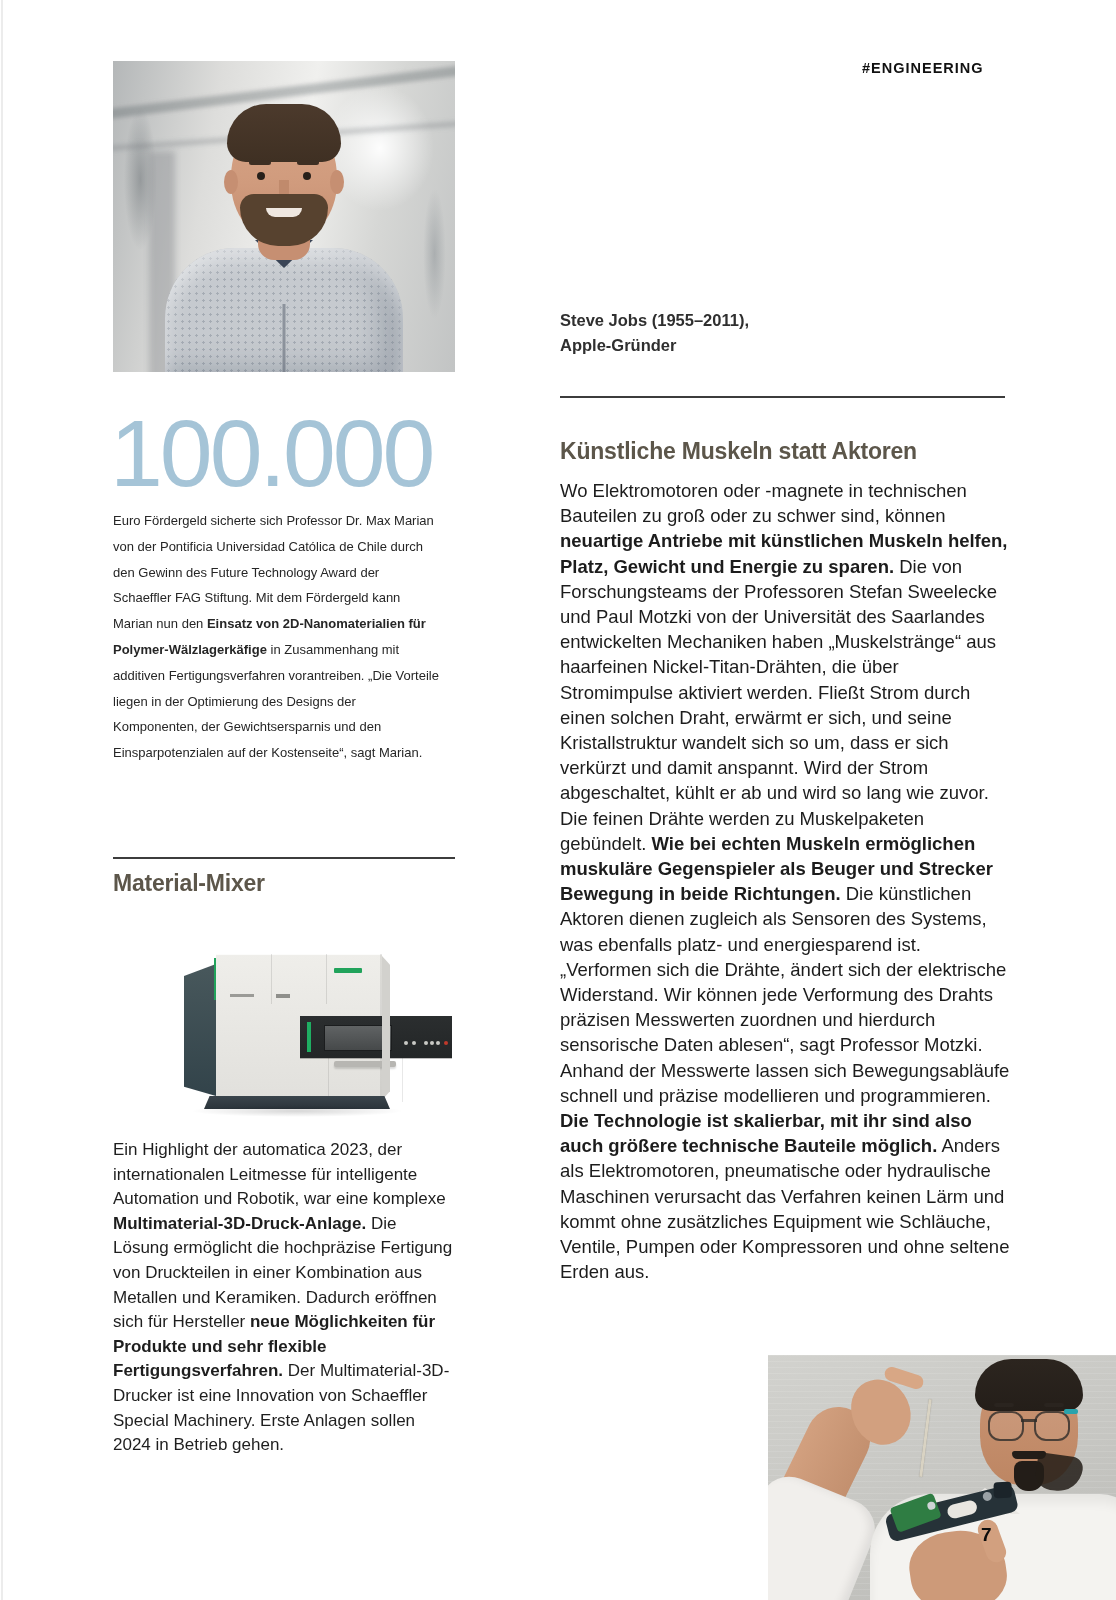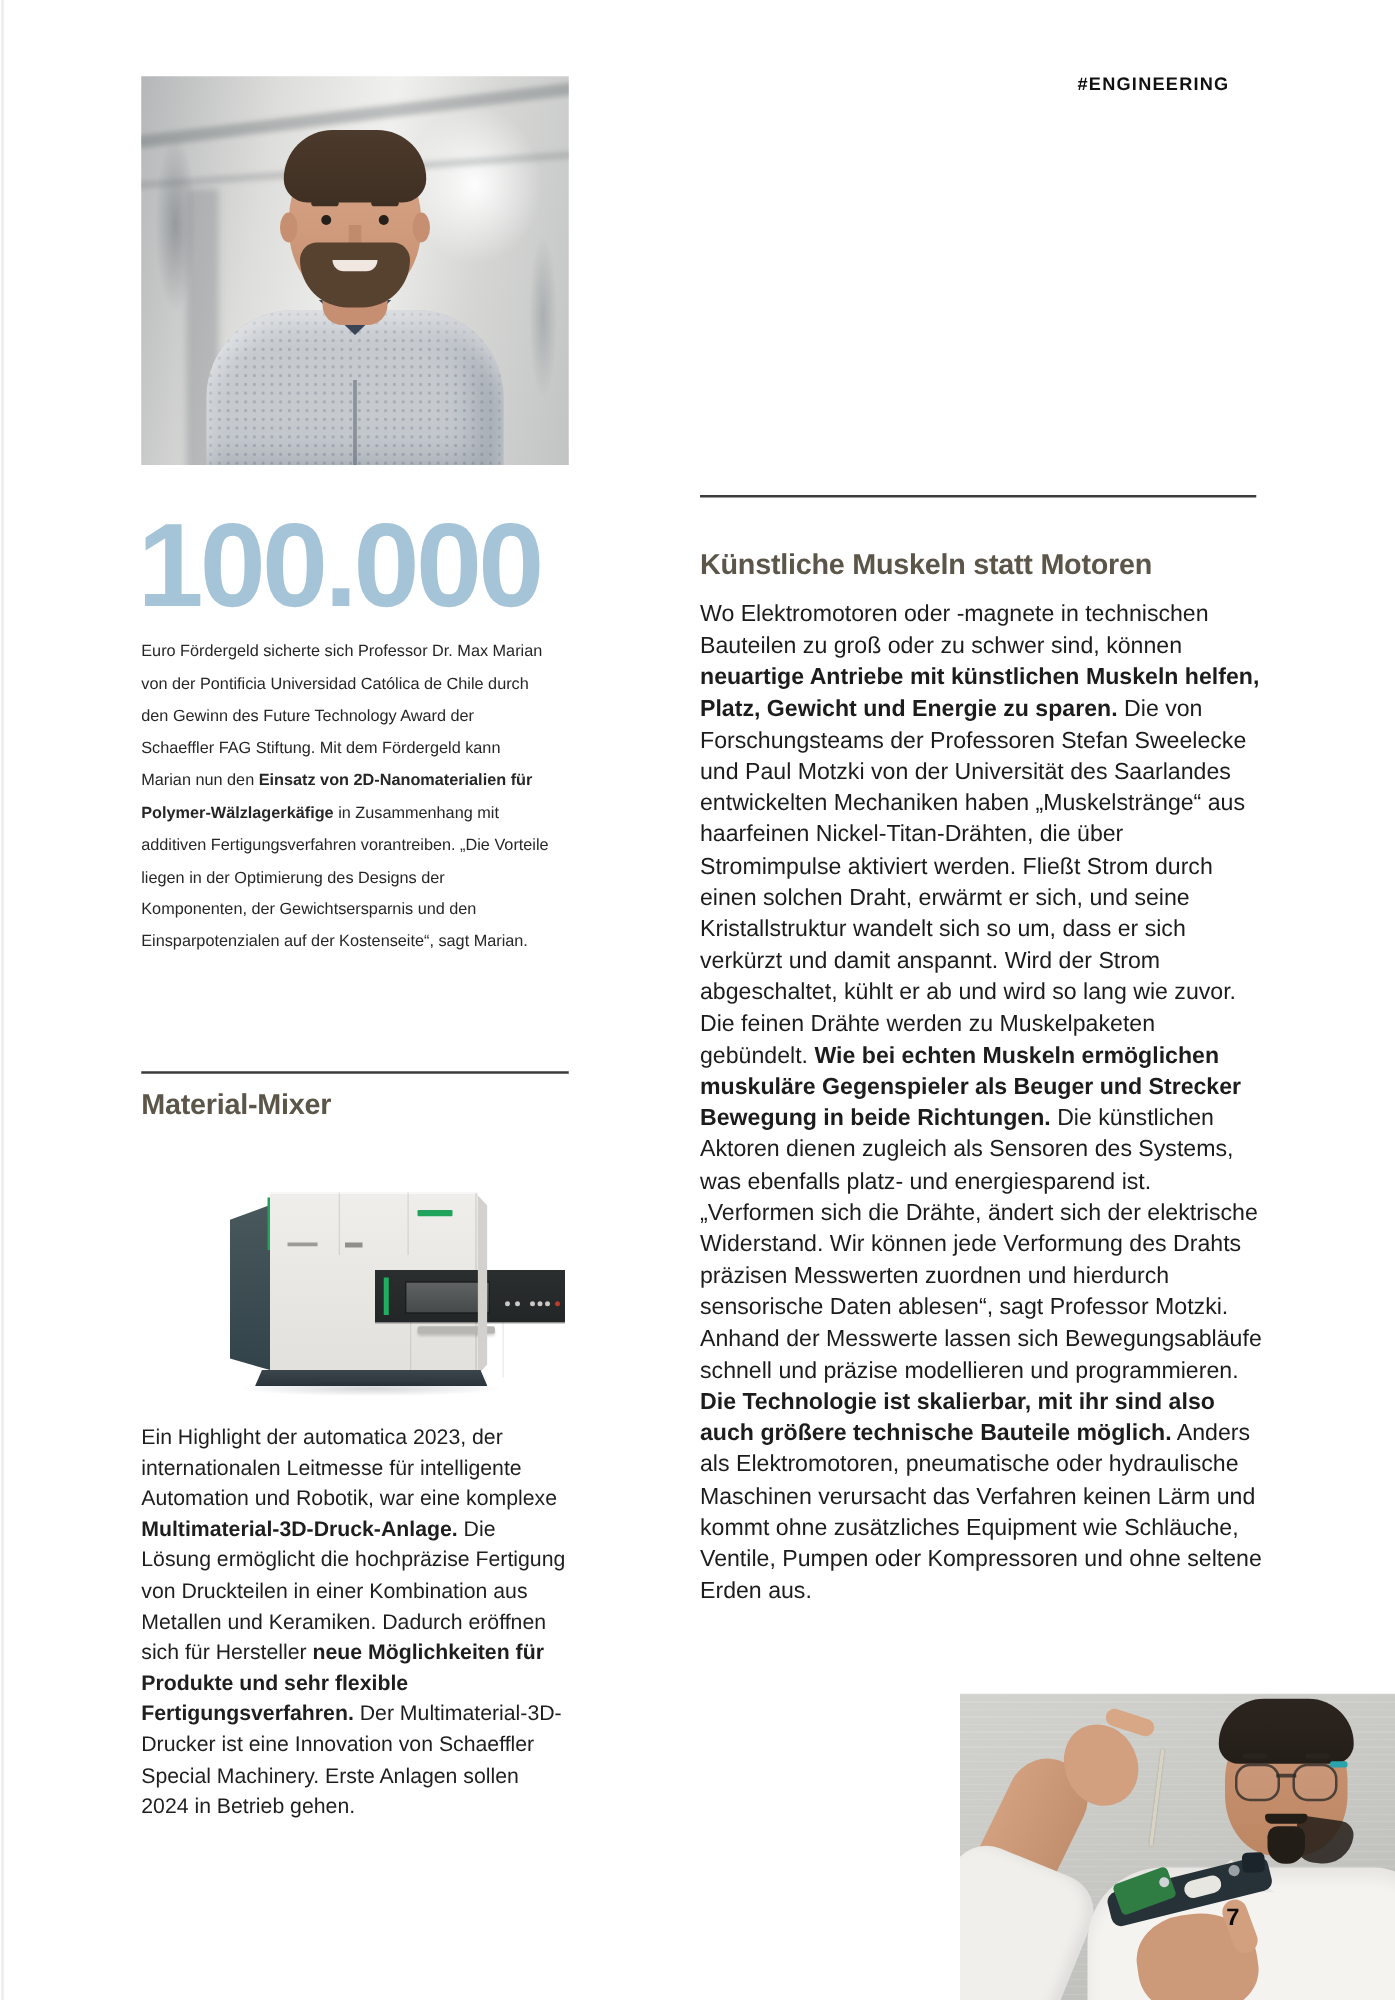--- a/index.html
+++ b/index.html
@@ -34,21 +34,21 @@
   .p-ear-l{position:absolute;left:-7px;top:58px;width:14px;height:24px;background:#c68f72;border-radius:50%;}
   .p-ear-r{position:absolute;right:-7px;top:58px;width:14px;height:24px;background:#c68f72;border-radius:50%;}
   .p-brow{position:absolute;top:48px;width:22px;height:5px;background:#3e2f23;border-radius:3px;}
   .p-brow.l{left:18px;} .p-brow.r{right:18px;}
   .p-eye{position:absolute;top:60px;width:8px;height:8px;background:#27201a;border-radius:50%;}
   .p-eye.l{left:26px;} .p-eye.r{right:26px;}
   .p-nose{position:absolute;left:50%;transform:translateX(-50%);top:68px;width:10px;height:18px;background:#c08a6c;border-radius:0 0 6px 6px;}
   .p-beard{position:absolute;left:50%;transform:translateX(-50%);bottom:-4px;width:88px;height:52px;background:#57422f;border-radius:16px 16px 44px 44px;}
   .p-smile{position:absolute;left:50%;transform:translateX(-50%);top:14px;width:36px;height:9px;background:#efe7e0;border-radius:0 0 12px 12px;}
 
-  .big-number{position:absolute;left:110px;top:406px;font-size:95px;line-height:1;font-weight:700;letter-spacing:-3px;color:#a5c4d7;}
+  .big-number{position:absolute;left:110px;top:406px;font-size:95px;line-height:1;font-weight:400;letter-spacing:-3px;color:#a5c4d7;}
   .stat-text{position:absolute;left:113px;top:508px;width:327px;font-size:13px;line-height:25.8px;color:#262626;}
   .rule{position:absolute;height:2px;background:#3c3c3c;}
   .rule-left{left:113px;top:857px;width:342px;}
   .subhead{position:absolute;font-size:23px;font-weight:700;color:#5c564a;letter-spacing:-0.2px;}
   .subhead-left{left:113px;top:870px;}
 
   
   .printer-fig{position:absolute;left:138px;top:942px;width:300px;height:178px;}
   .pr-side{position:absolute;left:46px;top:22px;width:32px;height:132px;background:linear-gradient(180deg,#48585c,#32434a);
     clip-path:polygon(100% 0,100% 100%,0 93%,0 9%);}
@@ -181,23 +181,24 @@
       <div class="pr-seam-low2"></div>
     </div>
     <div class="pr-right-face"></div>
     <div class="pr-plinth"></div>
     <div class="pr-shadow"></div>
   </div>
 
   <div class="auto-text"><span>Ein Highlight der automatica 2023, der internationalen Leitmesse für intelligente Automation und Robotik, war eine komplexe </span><span class="bold">Multimaterial-3D-Druck-Anlage.</span><span> Die Lösung ermöglicht die hochpräzise Fertigung von Druckteilen in einer Kombination aus Metallen und Keramiken. Dadurch eröffnen sich für Hersteller </span><span class="bold">neue Möglichkeiten für Produkte und sehr flexible Fertigungsverfahren.</span><span> Der Multimaterial-3D-Drucker ist eine Innovation von Schaeffler Special Machinery. Erste Anlagen sollen 2024 in Betrieb gehen.</span></div>
 
   <div class="tag">#ENGINEERING</div>
+  <div class="attribution">Steve Jobs (1955–2011),<br>Apple-Gründer</div>
 
   <div class="rule rule-right"></div>
-  <div class="subhead subhead-right">Künstliche Muskeln statt Motoren</div>
+  <div class="subhead subhead-right">Künstliche Muskeln statt Aktoren</div>
   <div class="article"><span>Wo Elektromotoren oder -magnete in technischen Bauteilen zu groß oder zu schwer sind, können </span><span class="bold">neuartige Antriebe mit künstlichen Muskeln helfen, Platz, Gewicht und Energie zu sparen.</span><span> Die von Forschungsteams der Professoren Stefan Sweelecke und Paul Motzki von der Universität des Saarlandes entwickelten Mechaniken haben „Muskelstränge“ aus haarfeinen Nickel-Titan-Drähten, die über Stromimpulse aktiviert werden. Fließt Strom durch einen solchen Draht, erwärmt er sich, und seine Kristallstruktur wandelt sich so um, dass er sich verkürzt und damit anspannt. Wird der Strom abgeschaltet, kühlt er ab und wird so lang wie zuvor. Die feinen Drähte werden zu Muskelpaketen gebündelt. </span><span class="bold">Wie bei echten Muskeln ermöglichen muskuläre Gegenspieler als Beuger und Strecker Bewegung in beide Richtungen.</span><span> Die künstlichen Aktoren dienen zugleich als Sensoren des Systems, was ebenfalls platz- und energiesparend ist. „Verformen sich die Drähte, ändert sich der elektrische Widerstand. Wir können jede Verformung des Drahts präzisen Messwerten zuordnen und hierdurch sensorische Daten ablesen“, sagt Professor Motzki. Anhand der Messwerte lassen sich Bewegungsabläufe schnell und präzise modellieren und programmieren. </span><span class="bold">Die Technologie ist skalierbar, mit ihr sind also auch größere technische Bauteile möglich.</span><span> Anders als Elektromotoren, pneumatische oder hydraulische Maschinen verursacht das Verfahren keinen Lärm und kommt ohne zusätzliches Equipment wie Schläuche, Ventile, Pumpen oder Kompressoren und ohne seltene Erden aus.</span></div>
 
 
   <div class="proto">
     <div class="m2-arm"></div>
     <div class="m2-sleeve"></div>
     <div class="m2-shirt"></div>
     <div class="m2-collar"></div>
     <div class="m2-head">
       <div class="m2-hair"></div>

